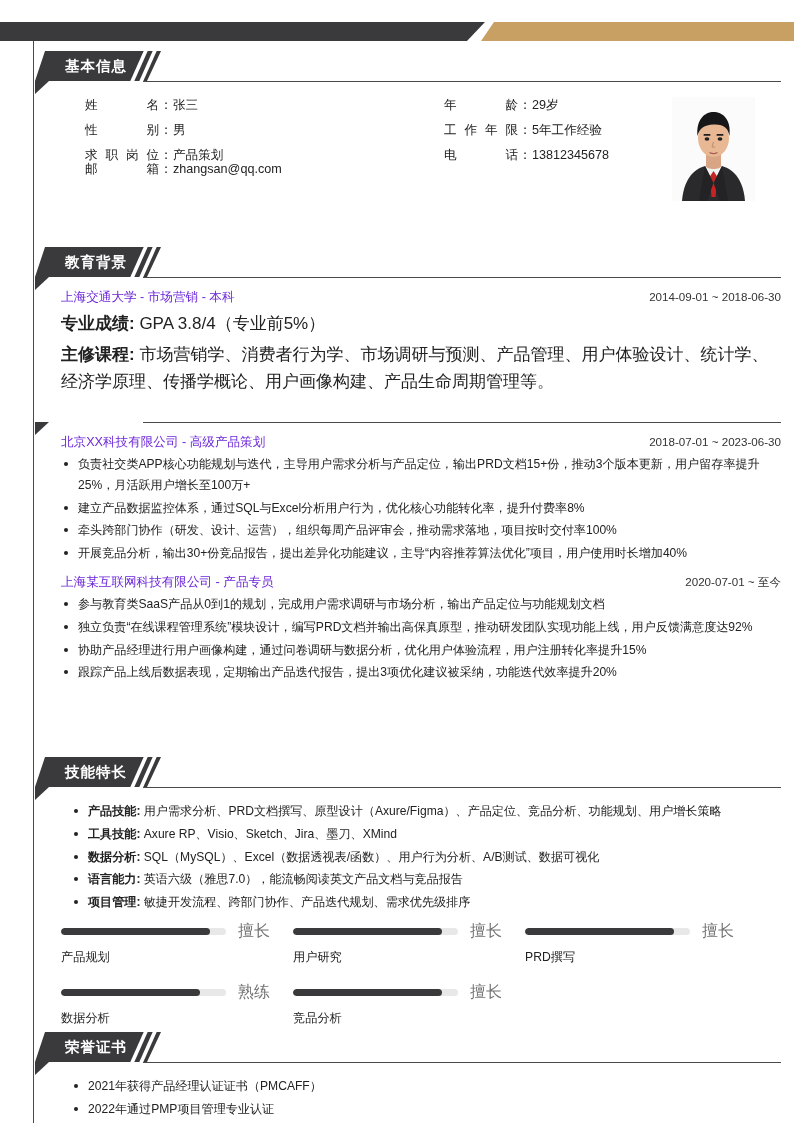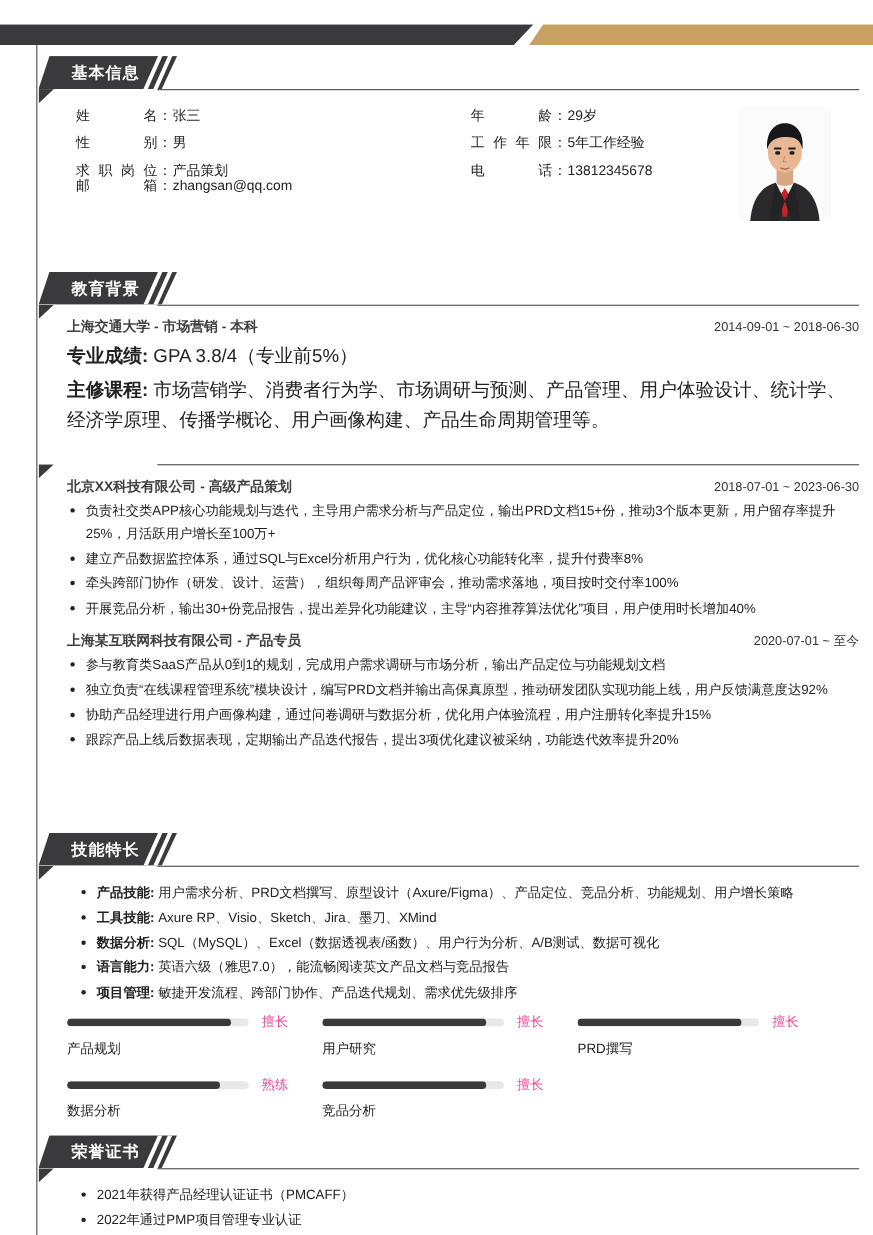--- a/index.html
+++ b/index.html
@@ -123,20 +123,21 @@
     font-size: 12.6px;
     color: #222;
     white-space: nowrap;
   }
   .info-label {
     display: inline-block;
     width: 74px;
     text-align: justify;
     text-align-last: justify;
     vertical-align: top;
+    margin-left: 16px;
   }
   .info-colon { display:inline-block; width: 14px; text-align:center; }
   .info-value { }
 
   .photo {
     position: absolute;
     right: 26px;
     top: 4px;
     width: 83px;
     height: 104px;
@@ -146,21 +147,21 @@
   }
 
   
   .entry-head {
     display: flex;
     justify-content: space-between;
     align-items: baseline;
     font-size: 12.6px;
     margin-bottom: 3px;
   }
-  .entry-title { font-weight: bold; color: #404040; }
+  .entry-title { font-weight: normal; color: #6d28d9; }
   .entry-date { font-size: 11.6px; color: #333; font-weight: normal; }
 
   .meta-line {
     font-size: 17px;
     margin: 4px 0 2px 0;
     line-height: 1.6;
   }
   .meta-line b { font-weight: bold; }
 
   ul.bullets {
@@ -210,23 +211,23 @@
     border-radius: 4px;
     background: #e8e8e8;
     overflow: hidden;
   }
   .bar-fill {
     height: 7px;
     border-radius: 4px;
     background: #3a3a3c;
   }
   .bar-level {
-    font-size: 12px;
+    font-size: 16px;
     margin-left: 12px;
-    color: #ec4899;
+    color: #737373;
     white-space: nowrap;
   }
   .bar-name {
     font-size: 12.2px;
     color: #222;
     margin-top: 7px;
   }
 </style>
 </head>
 <body>

